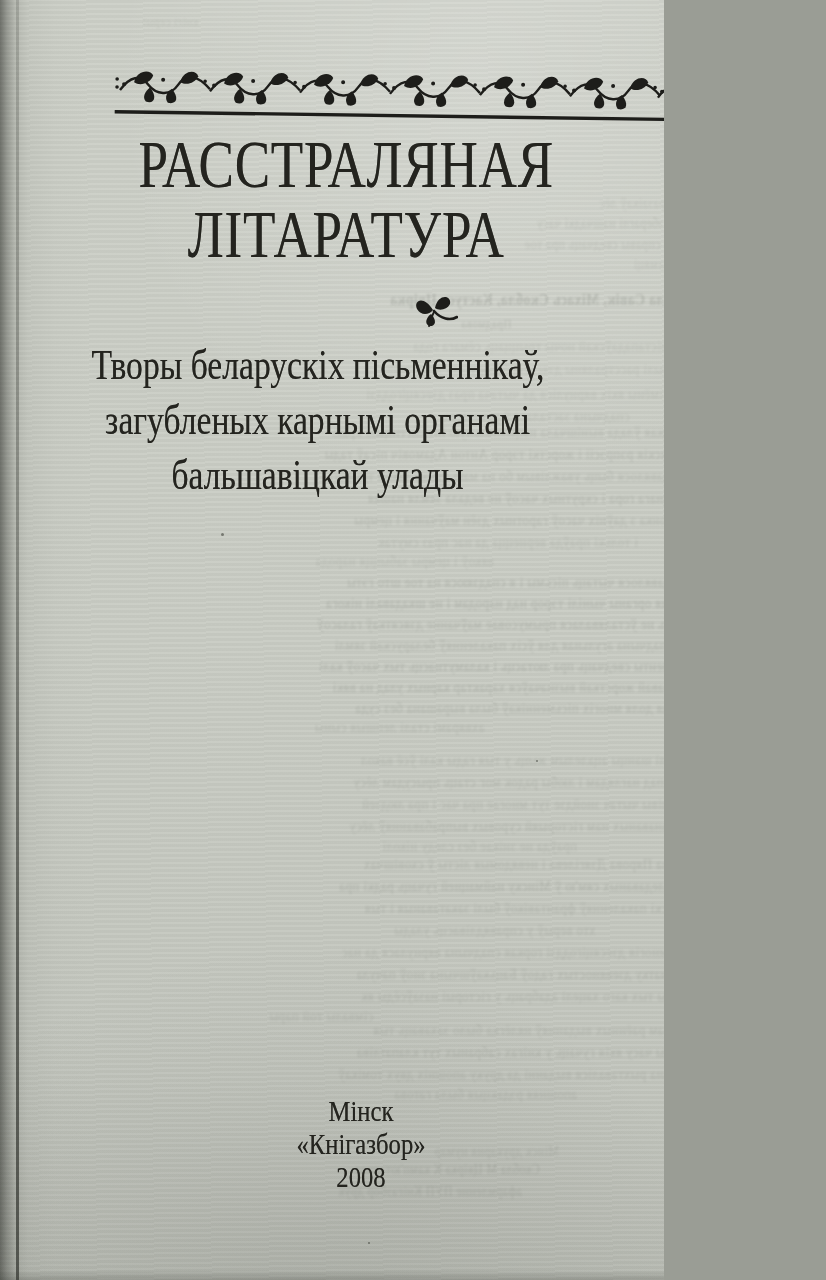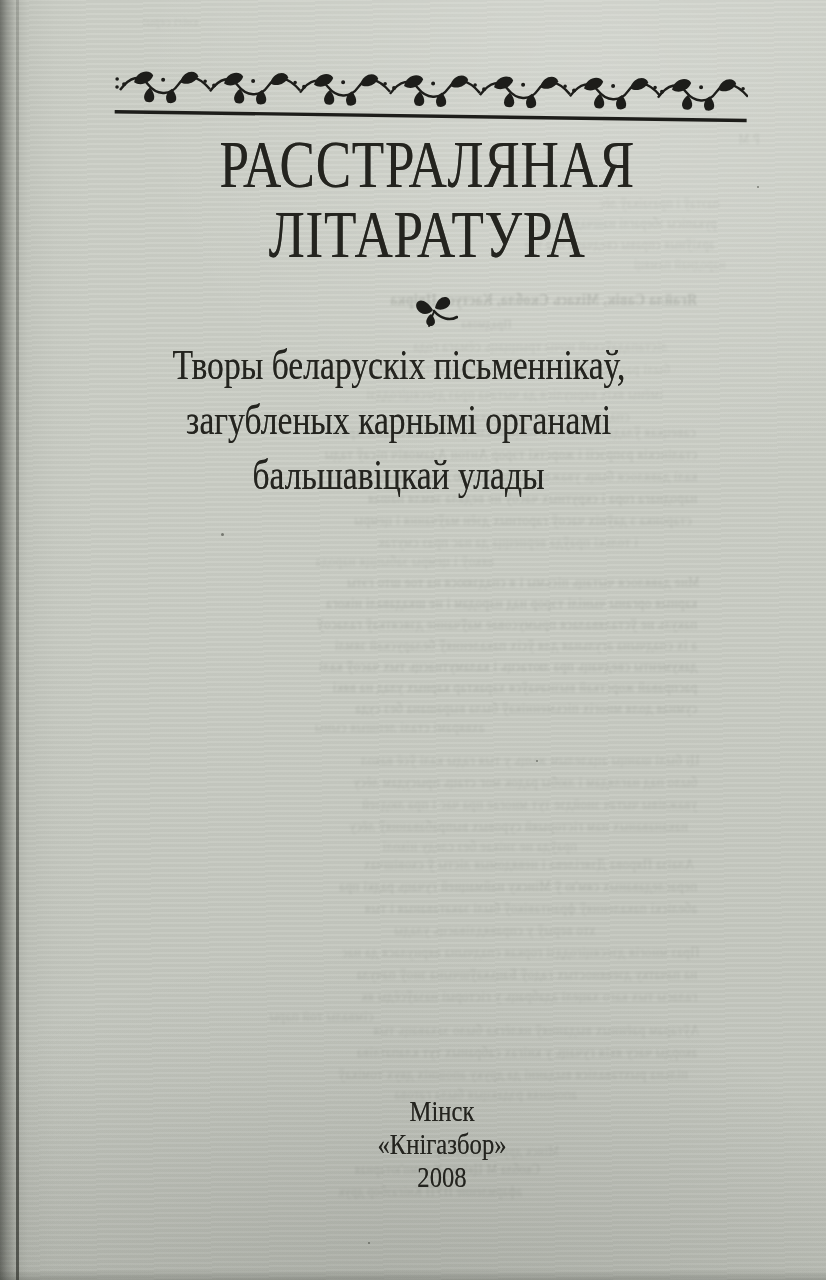--- a/index.html
+++ b/index.html
@@ -1,18 +1,18 @@
 <!DOCTYPE html>
 <html><head>
 <meta charset="utf-8">
 <style>
   html,body{margin:0;padding:0;background:#9a9d95;}
   .photo{
     position:relative;
-    width:826px;height:1280px;
+    width:664px;height:1280px;
     overflow:hidden;
     font-family:"Liberation Serif", serif;
     background-color:#c7cac2;
     background-image:
       radial-gradient(90% 55% at 72% 6%, rgba(255,255,255,.17), rgba(255,255,255,0) 62%),
       radial-gradient(130% 70% at 45% 112%, rgba(40,42,38,.12), rgba(40,42,38,0) 55%),
       linear-gradient(90deg, rgba(48,50,45,.60) 0px, rgba(48,50,45,.34) 7px, rgba(104,107,99,.22) 15px, rgba(140,143,135,.12) 28px, rgba(160,163,155,.05) 55px, rgba(160,163,155,0) 90px),
       repeating-linear-gradient(179deg, rgba(255,255,255,.04) 0 2px, rgba(62,66,58,.035) 2px 5px),
       linear-gradient(180deg, #cdd0c8 0%, #c9ccc4 50%, #c3c6be 84%, #babdb5 100%);
   }

